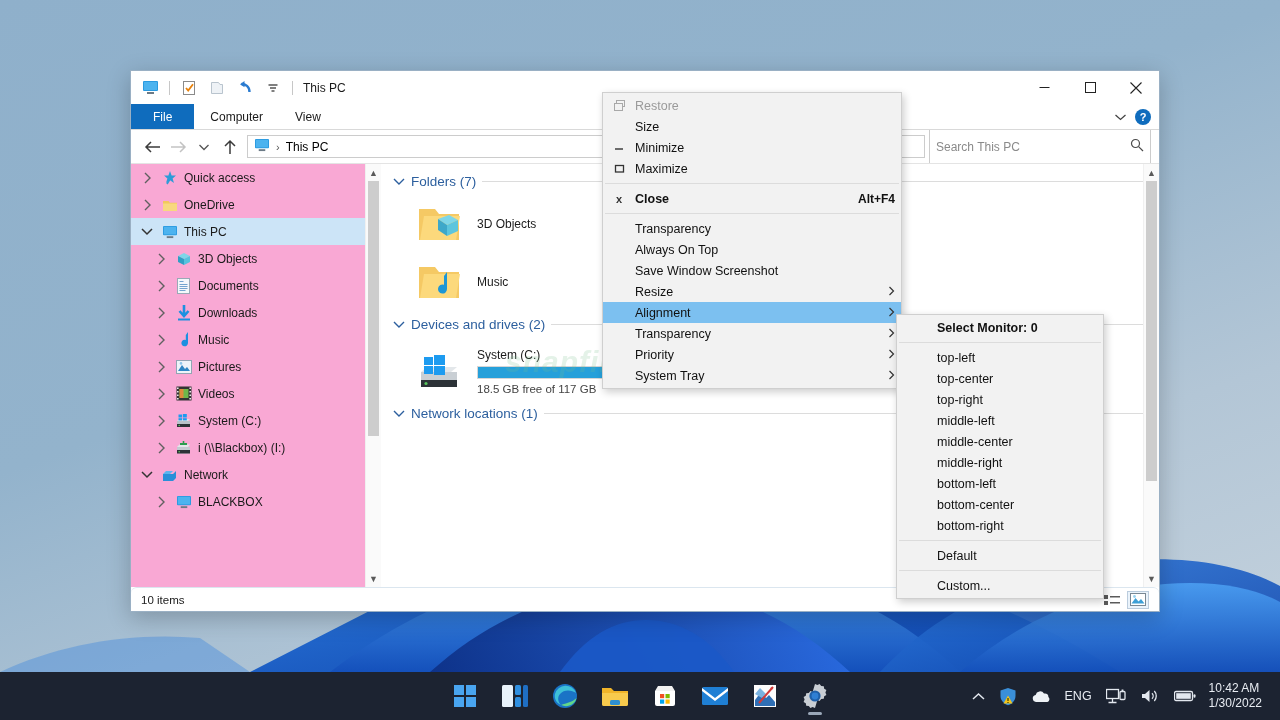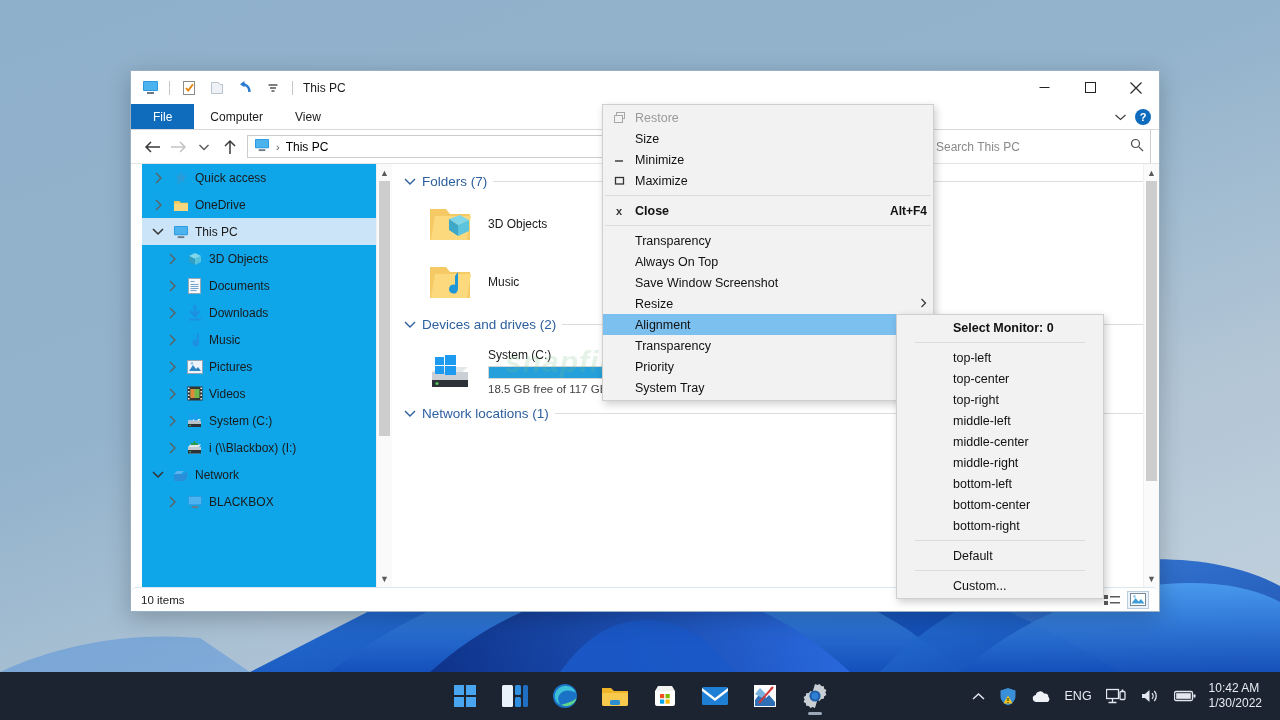--- a/index.html
+++ b/index.html
@@ -99,23 +99,22 @@
     width:222px; height:39px; border:1px solid #cccccc; background:#fff;
     display:flex; align-items:center; padding:0 6px; margin-left:4px;
   }
   #search-ph { flex:1; font-size:12px; color:#8a8a8a; }
 
   
   #wbody { flex:1; display:flex; min-height:0; border-top:1px solid #e4e4e4; }
 
   
   #navpane {
-    width:250px; background:#0ea5e9; position:relative; overflow:hidden;
+    width:250px; background:#f9a8d4; position:relative; overflow:hidden;
     font-size:12px;
-    margin-left:11px;
   }
   .tree-item {
     height:27px; display:flex; align-items:center; gap:6px; padding-left:8px;
     color:#1a1a1a; white-space:nowrap;
   }
   .tree-item.sel { background:#cce4f7; }
   .chev { width:16px; height:16px; display:flex; align-items:center; justify-content:center; color:#5a5a5a; }
   .ticon { width:17px; height:17px; display:flex; align-items:center; justify-content:center; }
   .lvl1 { padding-left:8px; }
   .lvl2 { padding-left:22px; }
@@ -167,21 +166,21 @@
     position:absolute; left:131px; top:534px; width:1028px; height:77px;
     background:#fdfdfd; border:1px solid #e6e6e6; border-top:none;
     overflow:hidden;
   }
   .ghost-line { position:absolute; height:2px; background:#c9c9c9; }
   .ghost-blue { position:absolute; height:3px; background:#2a6fbb; }
   .ghost-gold { position:absolute; height:3px; background:#d8b273; }
 
   
   #sysmenu {
-    position:absolute; left:602px; top:104px; width:332px;
+    position:absolute; left:602px; top:92px; width:300px;
     background:#f2f2f2; border:1px solid #cfcfcf;
     box-shadow:2px 3px 8px rgba(0,0,0,.20);
     padding:2px 0; font-size:12.5px; z-index:30;
   }
   .mi {
     height:21px; display:flex; align-items:center; color:#111;
     padding:0 6px 0 0;
   }
   .mi.sel { background:#7cc0f0; }
   .mi.disabled { color:#9a9a9a; }
@@ -193,21 +192,21 @@
   .mi-lbl { flex:1; }
   .mi-acc { font-weight:bold; font-size:12px; color:#111; padding-left:18px; }
   .mi-arrow { width:16px; text-align:right; font-size:10px; color:#333; }
   .msep { height:1px; background:#dcdcdc; margin:4px 2px; }
 
   
   #submenu {
     position:absolute; left:896px; top:314px; width:208px;
     background:#f2f2f2; border:1px solid #cfcfcf;
     box-shadow:2px 3px 8px rgba(0,0,0,.20);
-    padding:2px 16px; font-size:12.5px; z-index:31;
+    padding:2px 0; font-size:12.5px; z-index:31;
   }
   .smi { height:21px; display:flex; align-items:center; padding-left:40px; color:#111; }
   .smi.hdr { font-weight:bold; }
 
   
   #watermark {
     position:absolute; left:505px; top:345px; z-index:5;
     font-size:30px; font-weight:bold; letter-spacing:1px;
     color:rgba(120,190,140,.20); font-style:italic; pointer-events:none;
     white-space:nowrap;

